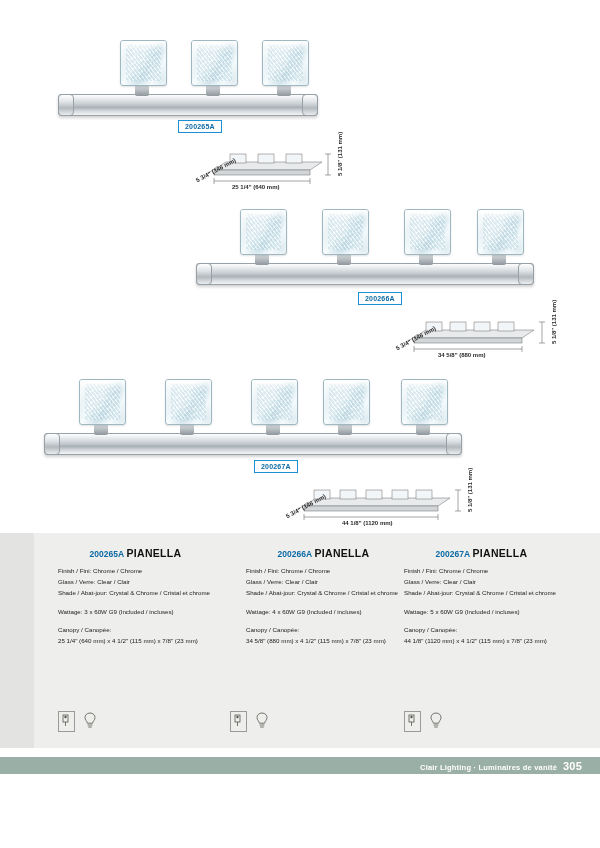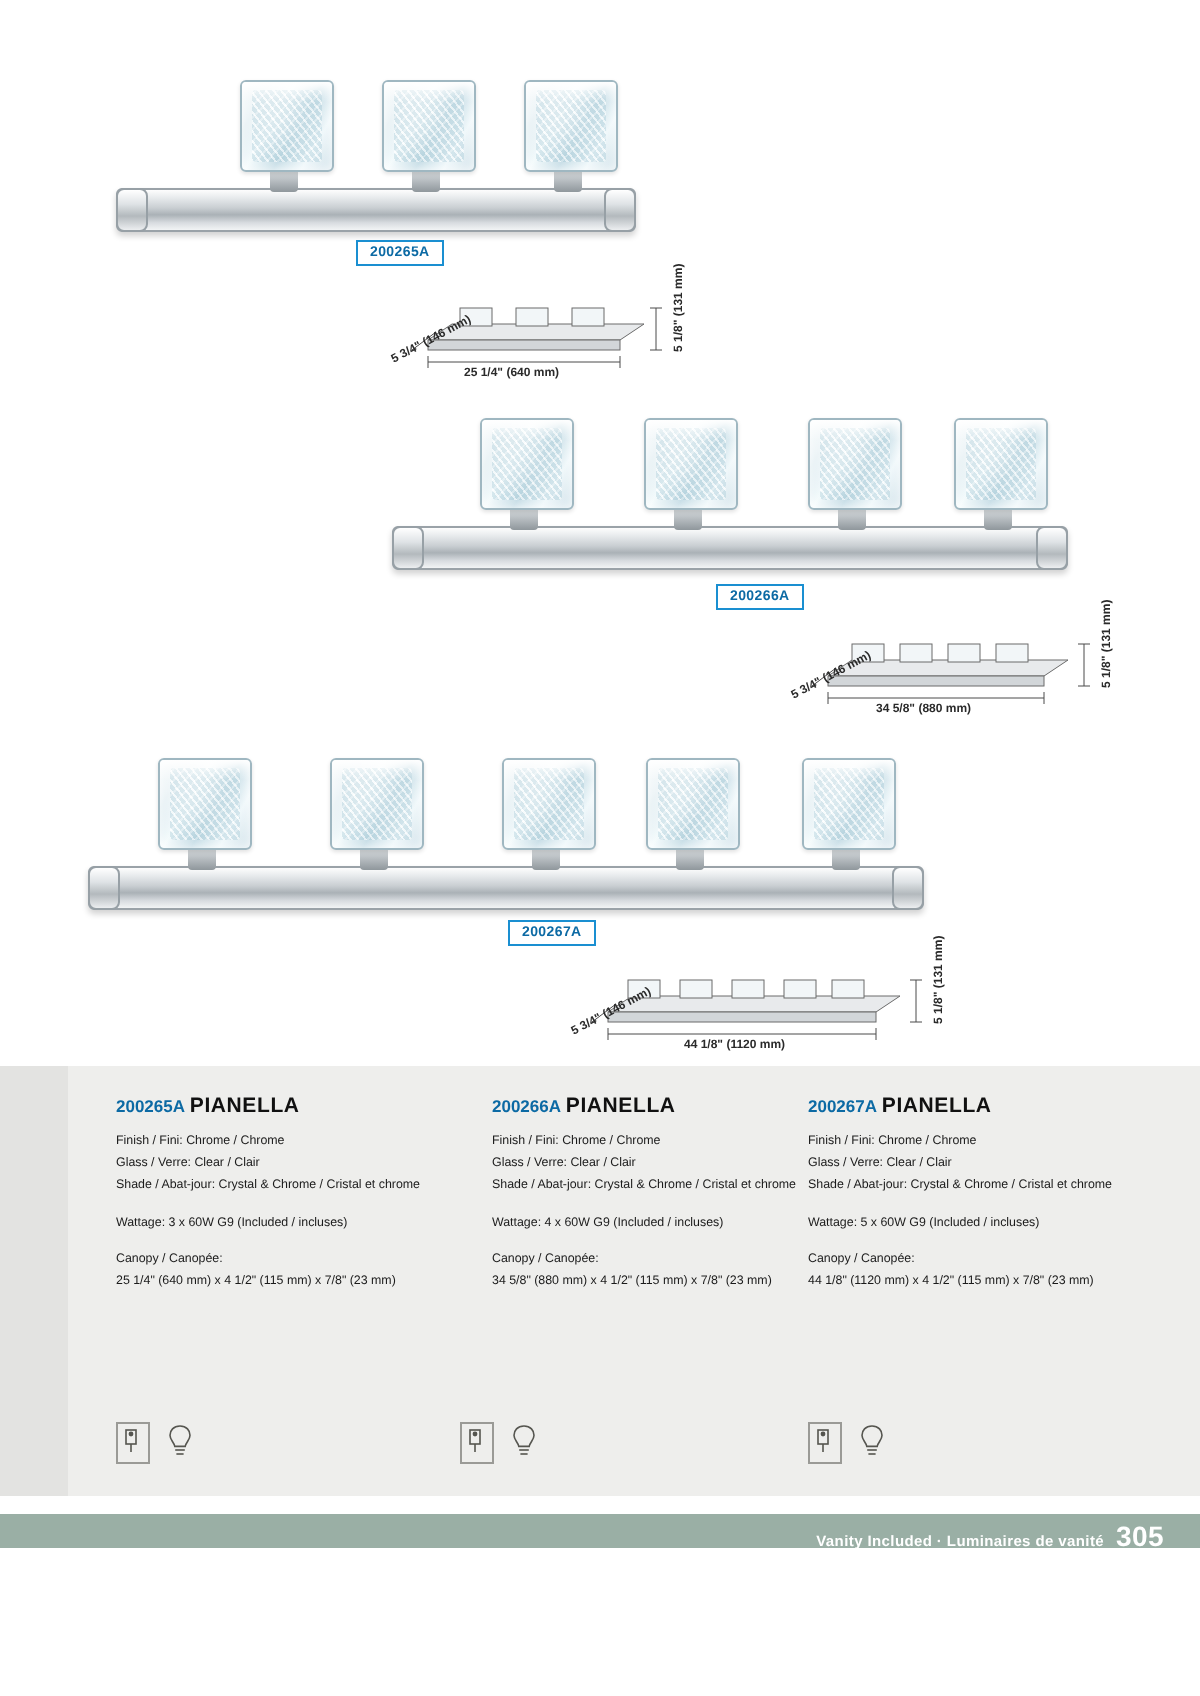--- a/index.html
+++ b/index.html
@@ -116,21 +116,21 @@
     width: 600px;
     height: 215px;
     background: #eeeeec;
   }
   .spec-panel .leftstrip {
     position: absolute;
     left: 0; top: 0; width: 34px; height: 100%;
     background: #e3e3e1;
   }
   .spec-col { position: absolute; top: 14px; width: 155px; }
-  .spec-title { font-size: 8.5px; margin-bottom: 7px; white-space: nowrap; }
+  .spec-title { font-size: 8.5px; margin-bottom: 7px; white-space: nowrap; text-align: center; }
   .spec-title .code { color: #0c6aa4; font-weight: bold; }
   .spec-title .name { color: #111; font-weight: bold; font-size: 10.5px; letter-spacing: 0.3px; }
   .spec-line {
     font-size: 6.2px;
     color: #1b1b1b;
     line-height: 1.75;
     white-space: nowrap;
   }
   .spec-gap { height: 8px; }
 
@@ -159,21 +159,21 @@
     background: #9aafa5;
   }
   .footer-text {
     position: absolute;
     right: 18px; top: 760px;
     font-size: 7.5px;
     color: #ffffff;
     font-weight: bold;
     letter-spacing: 0.2px;
   }
-  .footer-text .pg { font-size: 14px; margin-left: 6px; margin-top: 28px; }
+  .footer-text .pg { font-size: 11px; margin-left: 6px; margin-top: 28px; }
   .bottom-white {
     position: absolute;
     left: 0; top: 780px; width: 600px; height: 68px;
     background: #ffffff;
   }
 </style>
 </head>
 <body>
 
 <div class="page">
@@ -410,17 +410,17 @@
           <line x1="5.6" y1="14" x2="10.4" y2="14" stroke="#55554f" stroke-width="0.8"></line>
           <line x1="6.2" y1="16" x2="9.8" y2="16" stroke="#55554f" stroke-width="0.8"></line>
         </svg>
       </div>
     </div>
   </div>
 
   <div class="footer-band"></div>
   <div class="footer-green"></div>
   <div class="footer-text">
-    <span>Vanity Included · Luminaires de vanité</span><span class="pg">305</span>
+    <span>Clair Lighting · Luminaires de vanité</span><span class="pg">305</span>
   </div>
   <div class="bottom-white"></div>
 
 </div>
 
 </body></html>

